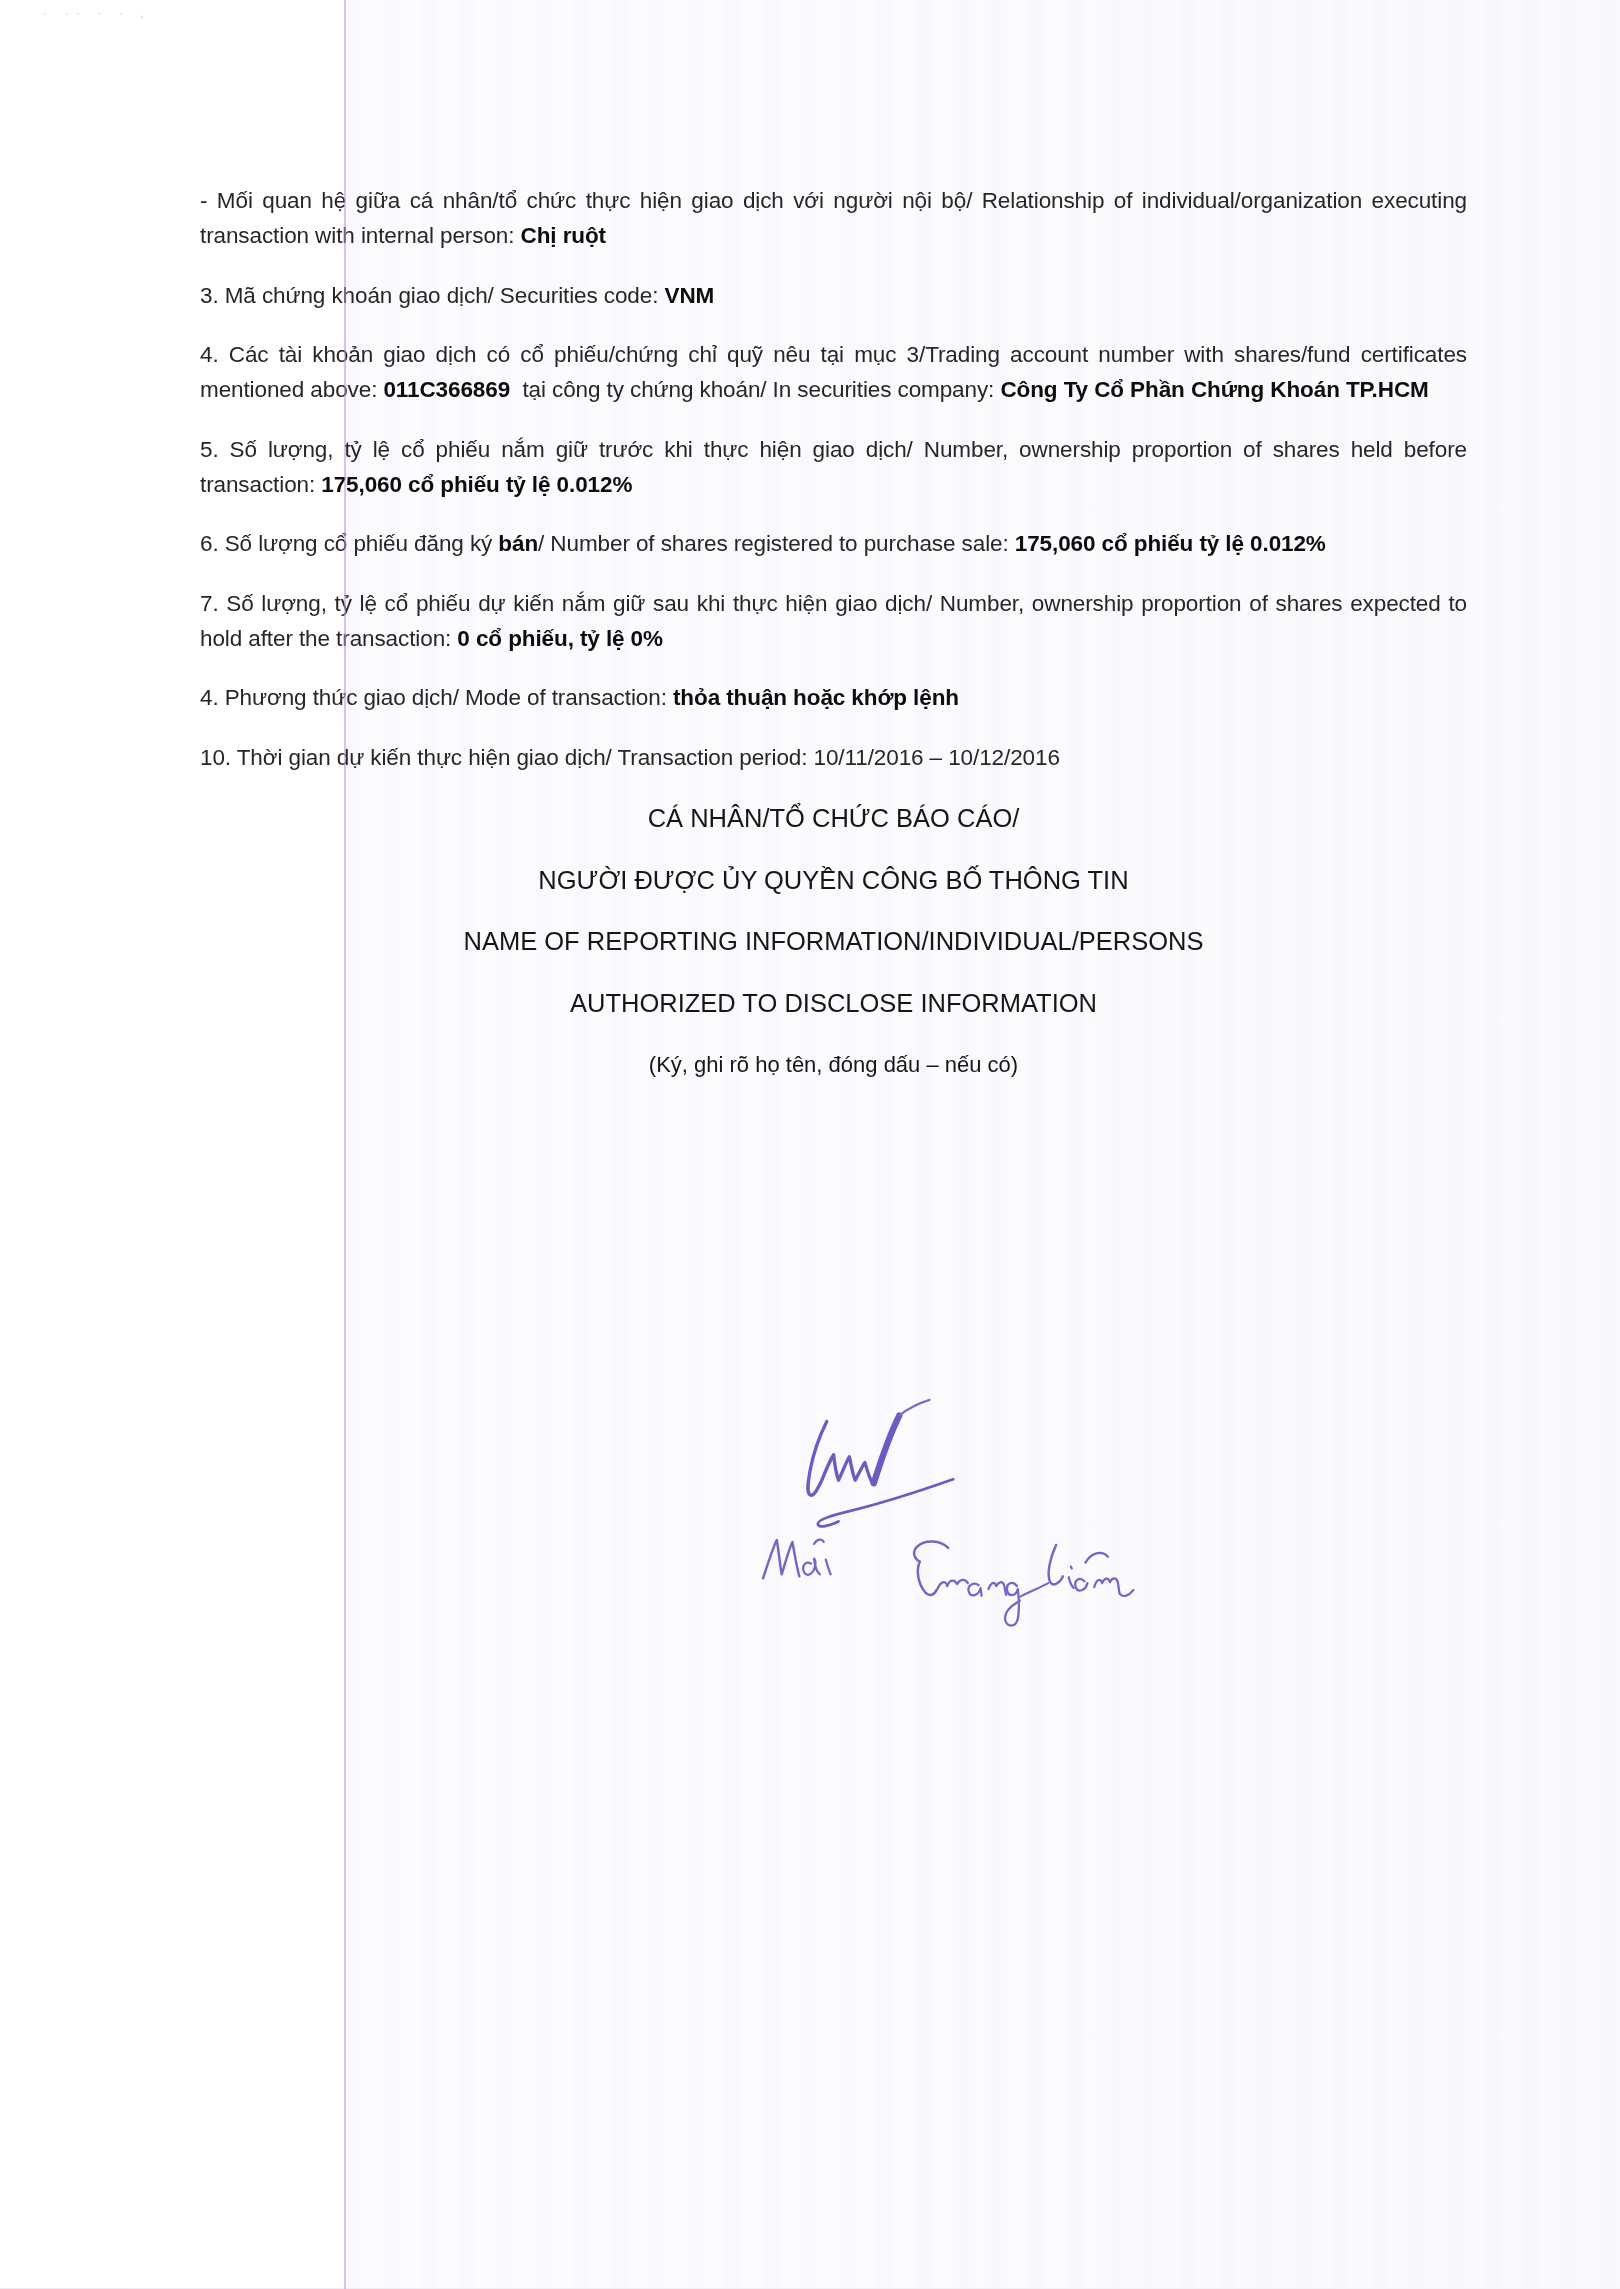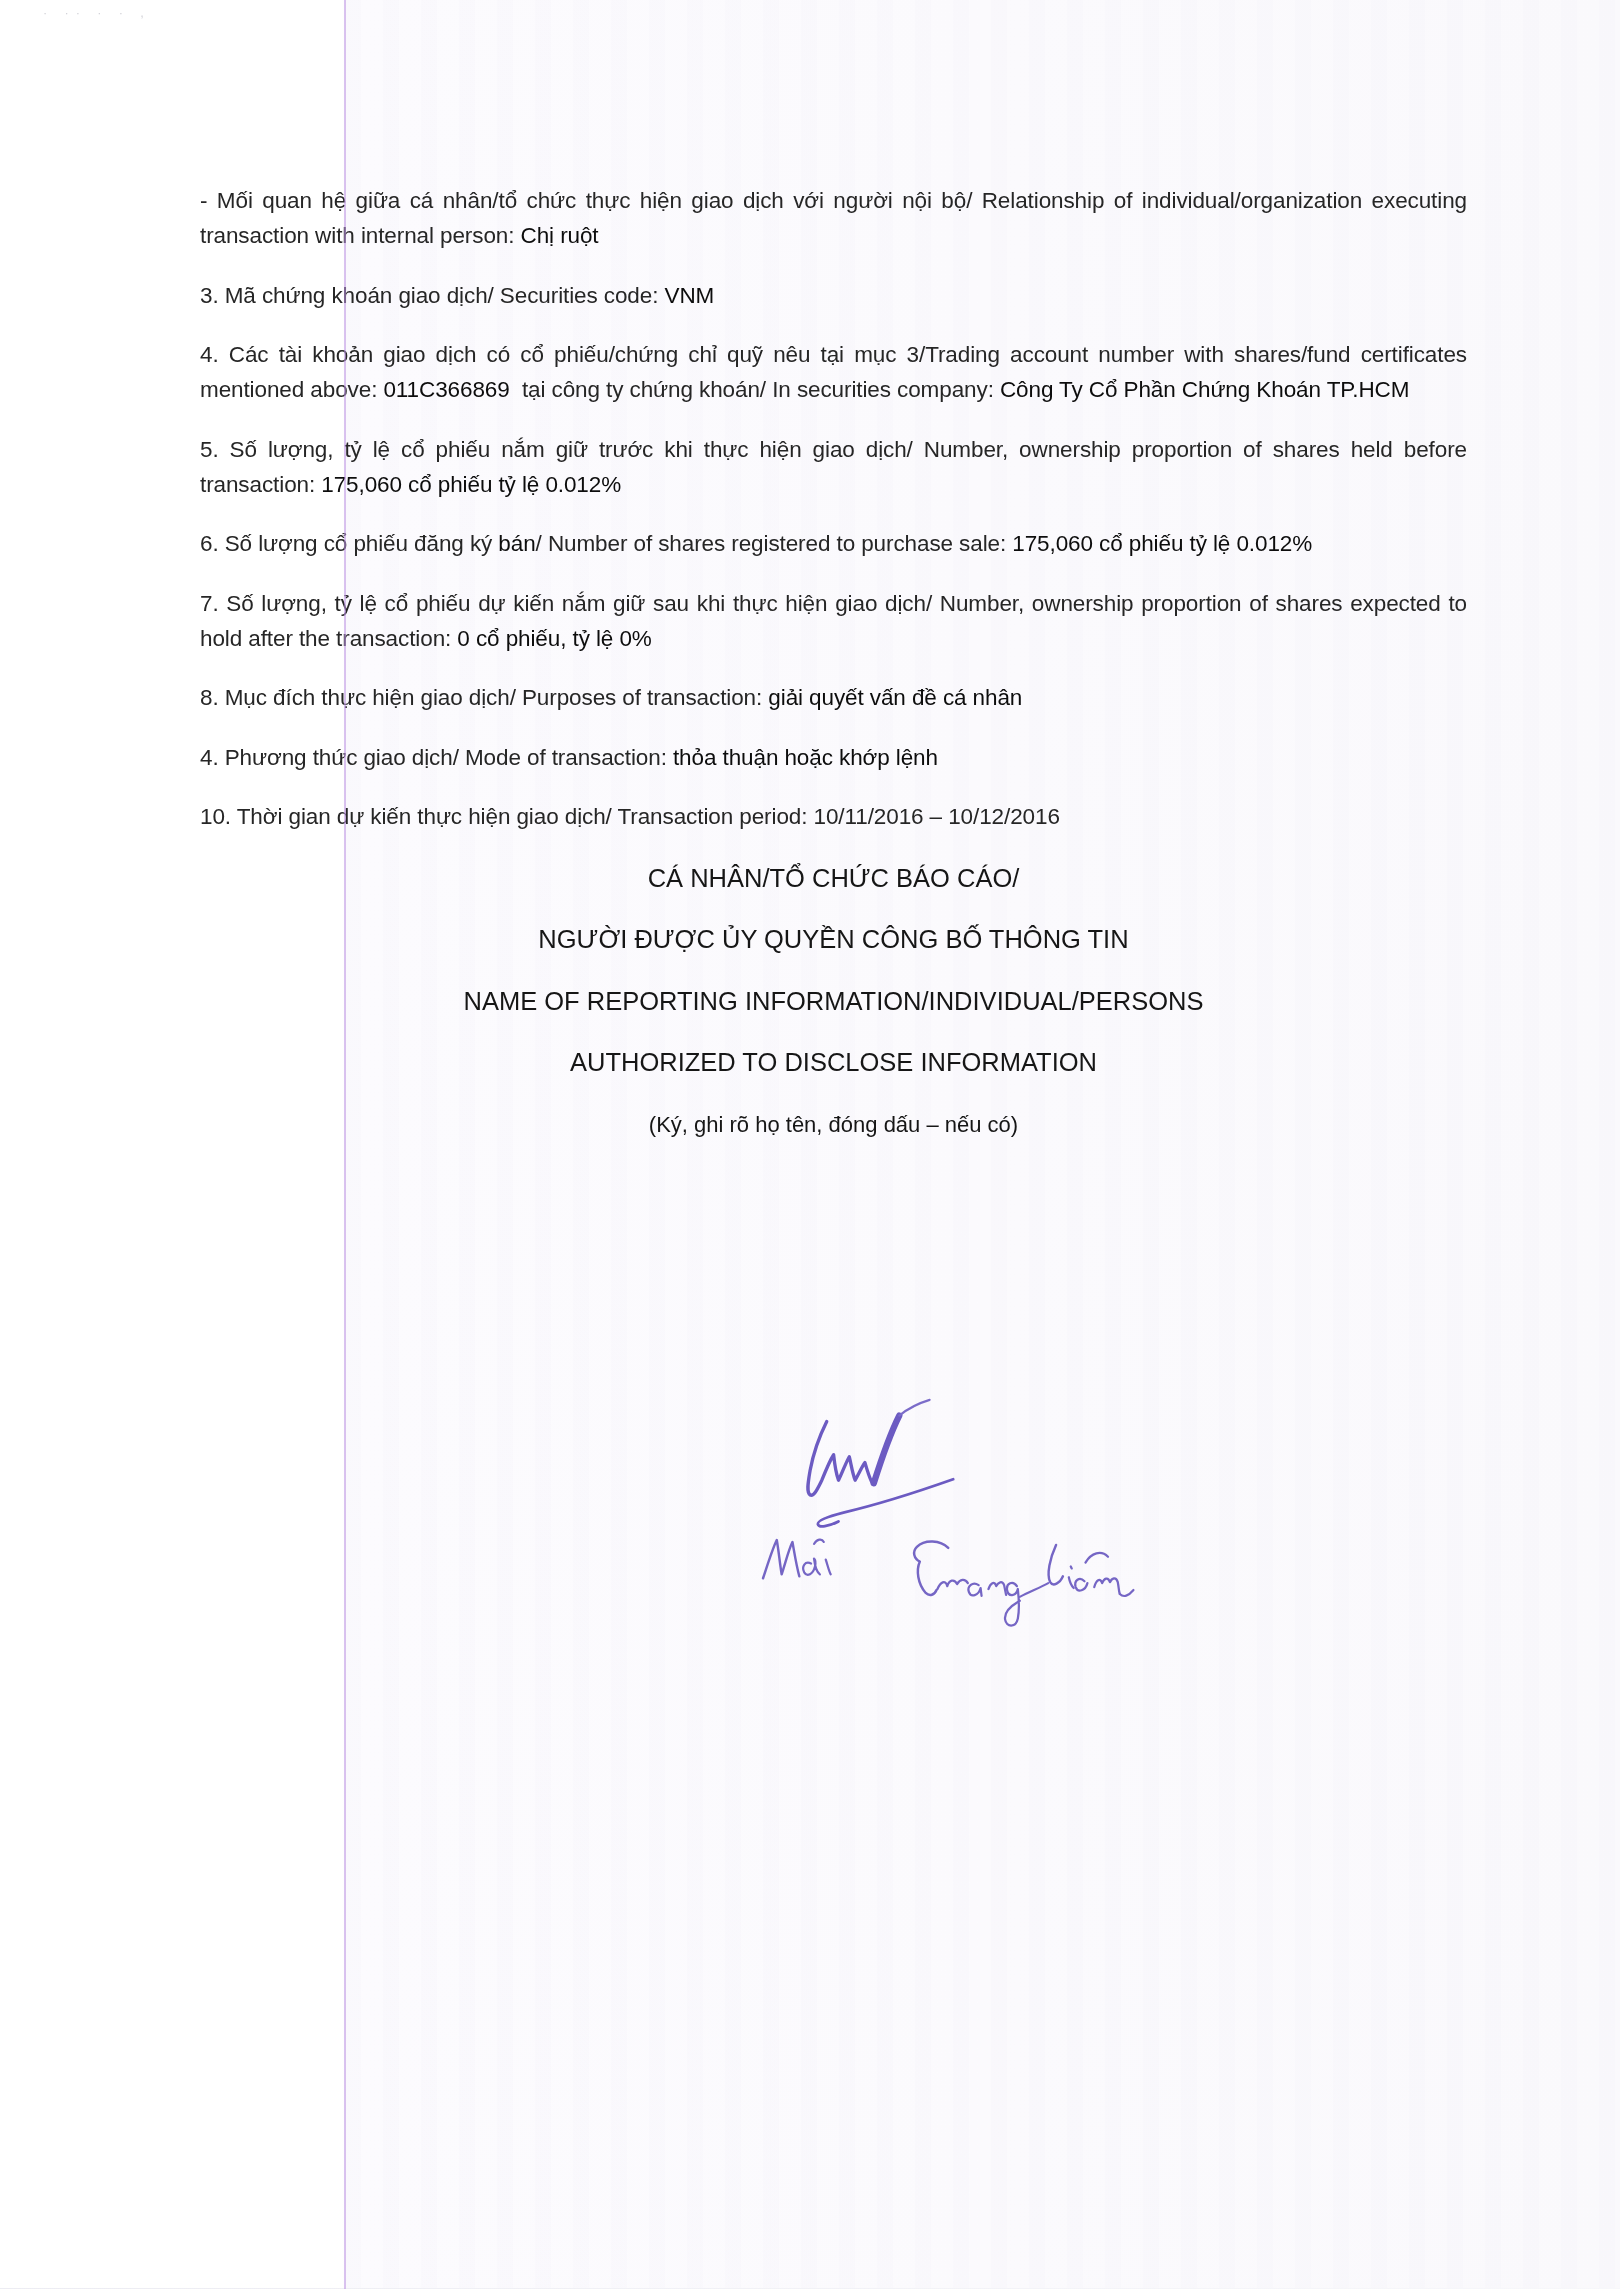--- a/index.html
+++ b/index.html
@@ -29,21 +29,21 @@
   .bottom-edge{
     position:absolute;left:0;bottom:0;width:100%;height:2px;
     background:linear-gradient(90deg,#ececf2,#f7f7fa);
   }
   .doc{
     position:absolute;left:200px;top:183px;width:1267px;
     font-size:22.5px;line-height:35px;letter-spacing:-0.1px;
     text-align:justify;
   }
   .doc p.para{margin:0 0 24.5px 0;}
-  .doc b{font-weight:400;color:#0d0d0d;}
+  .doc b{font-weight:700;color:#0d0d0d;}
   .sig-head{
     margin:22.5px 0 0 0;line-height:39px;
     text-align:center;font-weight:400;font-size:25.5px;color:#161616;
     letter-spacing:0;
   }
   .sig-note{font-size:22px;}
   .signature{
     position:absolute;left:755px;top:1394px;width:412px;height:245px;z-index:4;
   }
   .signature svg{width:100%;height:100%;}
@@ -61,21 +61,20 @@
   <div class="scanline"></div>
 
   <div class="doc">
 
     <p class="para"><span>- Mối quan hệ giữa cá nhân/tổ chức thực hiện giao dịch với người nội bộ/ Relationship of individual/organization executing transaction with internal person: </span><b>Chị ruột</b></p>
       <p class="para"><span>3. Mã chứng khoán giao dịch/ Securities code: </span><b>VNM</b></p>
       <p class="para"><span>4. Các tài khoản giao dịch có cổ phiếu/chứng chỉ quỹ nêu tại mục 3/Trading account number with shares/fund certificates mentioned above: </span><b>011C366869</b><span>&nbsp; tại công ty chứng khoán/ In securities company: </span><b>Công Ty Cổ Phần Chứng Khoán TP.HCM</b></p>
       <p class="para"><span>5. Số lượng, tỷ lệ cổ phiếu nắm giữ trước khi thực hiện giao dịch/ Number, ownership proportion of shares held before transaction: </span><b>175,060 cổ phiếu tỷ lệ 0.012%</b></p>
       <p class="para"><span>6. Số lượng cổ phiếu đăng ký </span><b>bán</b><span>/ Number of shares registered to purchase sale: </span><b>175,060 cổ phiếu tỷ lệ 0.012%</b></p>
       <p class="para"><span>7. Số lượng, tỷ lệ cổ phiếu dự kiến nắm giữ sau khi thực hiện giao dịch/ Number, ownership proportion of shares expected to hold after the transaction: </span><b>0 cổ phiếu, tỷ lệ 0%</b></p>
-      <p class="para"><span>8. Mục đích thực hiện giao dịch/ Purposes of transaction: </span><b>giải quyết vấn đề cá nhân</b></p>
       <p class="para"><span>4. Phương thức giao dịch/ Mode of transaction: </span><b>thỏa thuận hoặc khớp lệnh</b></p>
       <p class="para"><span>10. Thời gian dự kiến thực hiện giao dịch/ Transaction period: 10/11/2016 – 10/12/2016</span></p>
       <div class="sig-head">CÁ NHÂN/TỔ CHỨC BÁO CÁO/</div>
     <div class="sig-head">NGƯỜI ĐƯỢC ỦY QUYỀN CÔNG BỐ THÔNG TIN</div>
     <div class="sig-head">NAME OF REPORTING INFORMATION/INDIVIDUAL/PERSONS</div>
     <div class="sig-head">AUTHORIZED TO DISCLOSE INFORMATION</div>
     <div class="sig-head sig-note">(Ký, ghi rõ họ tên, đóng dấu – nếu có)</div>
   </div>
 
   <div class="signature" aria-label="Mai Trang Liêm">

